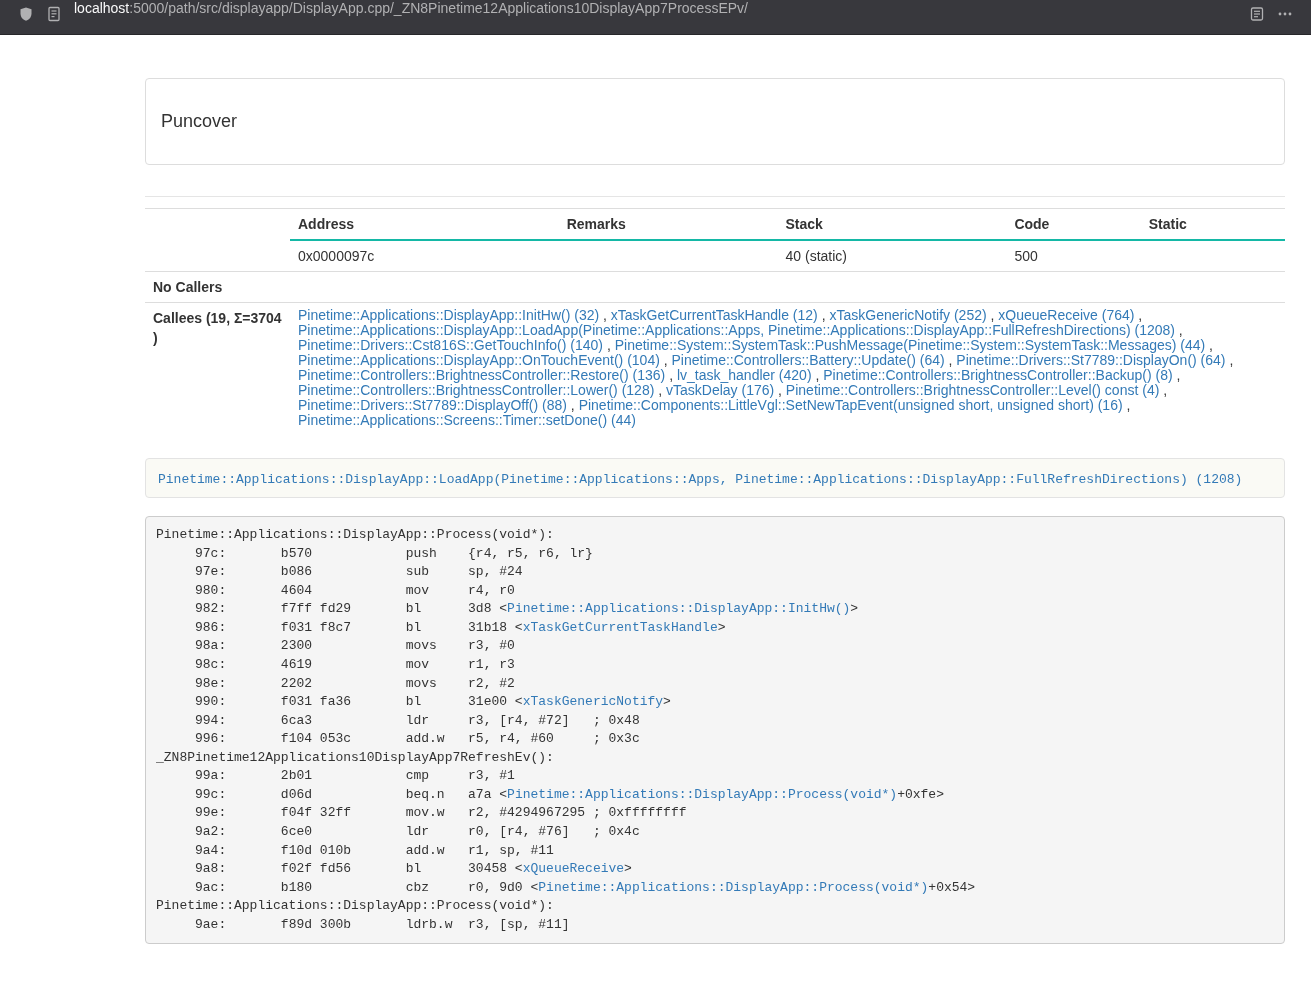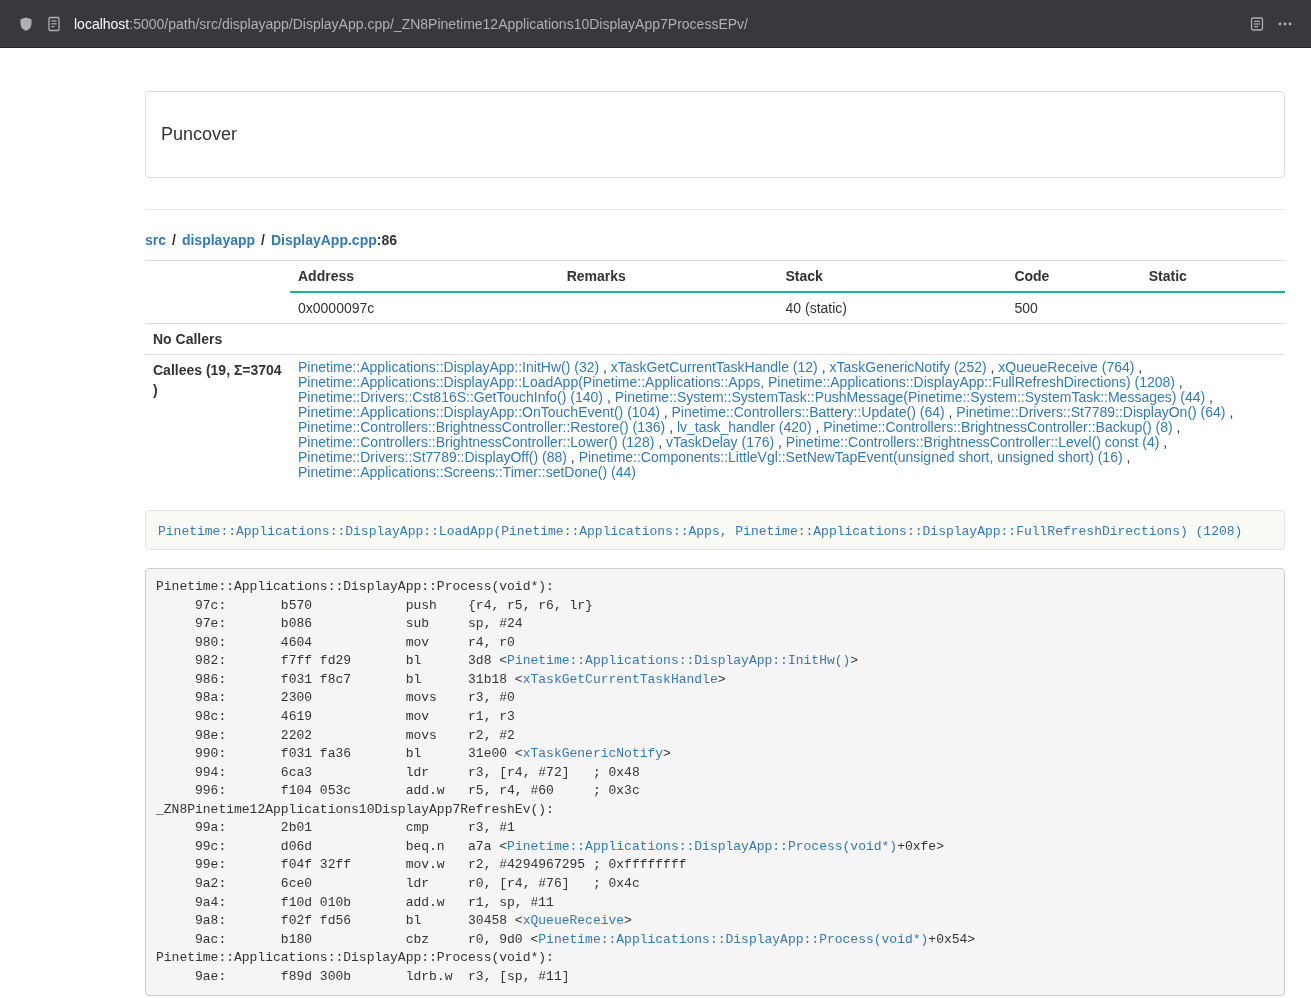--- a/index.html
+++ b/index.html
@@ -5,22 +5,22 @@
   * { box-sizing: border-box; margin: 0; padding: 0; }
   html, body {
     width: 1311px; height: 998px; overflow: hidden;
     background: #ffffff; color: #333;
     font-family: "Liberation Sans", sans-serif;
   }
   a { color: #337ab7; text-decoration: none; }
 
   
   .browser-bar {
-    height: 48px; background: #38383d; border-bottom: 1px solid #27272a;
-    display: flex; align-items: center; padding: 0 12px;
+    height: 35px; background: #38383d; border-bottom: 1px solid #27272a;
+    display: flex; align-items: flex-start; padding: 0 12px;
   }
   .tb-icon {
     width: 28px; height: 28px; display: inline-flex;
     align-items: center; justify-content: center; border-radius: 2px;
     flex: 0 0 auto;
   }
   .url-text {
     flex: 1 1 auto; margin-left: 6px; font-size: 14px; color: #b1b1b3;
     white-space: nowrap; overflow: hidden;
   }
@@ -126,23 +126,20 @@
 </div>
 
 <div class="page">
 
   <div class="panel">
     <div class="panel-title">Puncover</div>
   </div>
 
   <hr class="rule">
 
-  <div class="breadcrumb">
-    <a href="#">src</a><span class="sep">/</span><a href="#">displayapp</a><span class="sep">/</span><a href="#">DisplayApp.cpp</a><span class="crumb-suffix">:86</span>
-  </div>
 
   <table class="fn-table">
     <tbody>
       <tr>
         <th></th>
         <td class="nested-cell">
           <table class="inner-table">
             <tbody>
               <tr>
                 <th class="col-address">Address</th>

